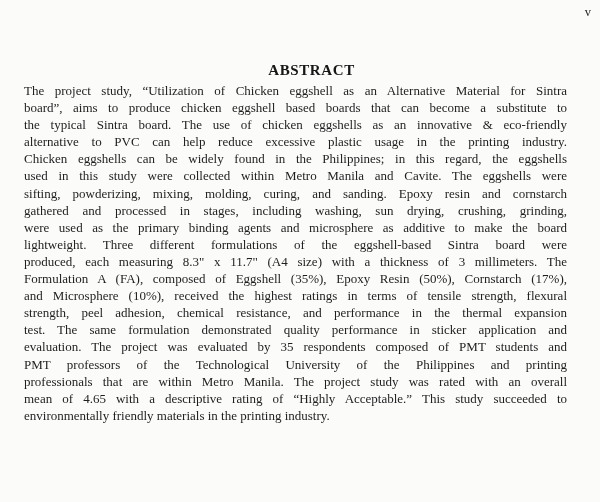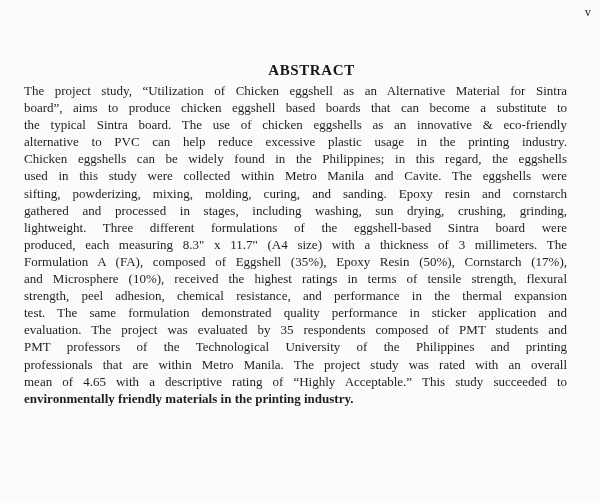--- a/index.html
+++ b/index.html
@@ -44,40 +44,40 @@
   .abstract-body .line {
     line-height: 17.1px;
     height: 17.1px;
     text-align: justify;
     text-align-last: justify;
     overflow: hidden;
   }
   .abstract-body .line.last {
     text-align: left;
     text-align-last: left;
-    font-weight: bold;
   }
 </style>
 </head>
 <body>
 
 <div class="page">
   <div class="page-number">v</div>
 
   <h1 class="heading">ABSTRACT</h1>
 
   <div class="abstract-body">
       <div class="line">The project study, “Utilization of Chicken eggshell as an Alternative Material for Sintra</div>
       <div class="line">board”, aims to produce chicken eggshell based boards that can become a substitute to</div>
       <div class="line">the typical Sintra board. The use of chicken eggshells as an innovative &amp; eco-friendly</div>
       <div class="line">alternative to PVC can help reduce excessive plastic usage in the printing industry.</div>
       <div class="line">Chicken eggshells can be widely found in the Philippines; in this regard, the eggshells</div>
       <div class="line">used in this study were collected within Metro Manila and Cavite. The eggshells were</div>
       <div class="line">sifting, powderizing, mixing, molding, curing, and sanding. Epoxy resin and cornstarch</div>
       <div class="line">gathered and processed in stages, including washing, sun drying, crushing, grinding,</div>
+      <div class="line">were used as the primary binding agents and microsphere as additive to make the board</div>
       <div class="line">lightweight. Three different formulations of the eggshell-based Sintra board were</div>
       <div class="line">produced, each measuring 8.3" x 11.7" (A4 size) with a thickness of 3 millimeters. The</div>
       <div class="line">Formulation A (FA), composed of Eggshell (35%), Epoxy Resin (50%), Cornstarch (17%),</div>
       <div class="line">and Microsphere (10%), received the highest ratings in terms of tensile strength, flexural</div>
       <div class="line">strength, peel adhesion, chemical resistance, and performance in the thermal expansion</div>
       <div class="line">test. The same formulation demonstrated quality performance in sticker application and</div>
       <div class="line">evaluation. The project was evaluated by 35 respondents composed of PMT students and</div>
       <div class="line">PMT professors of the Technological University of the Philippines and printing</div>
       <div class="line">professionals that are within Metro Manila. The project study was rated with an overall</div>
       <div class="line">mean of 4.65 with a descriptive rating of “Highly Acceptable.” This study succeeded to</div>

